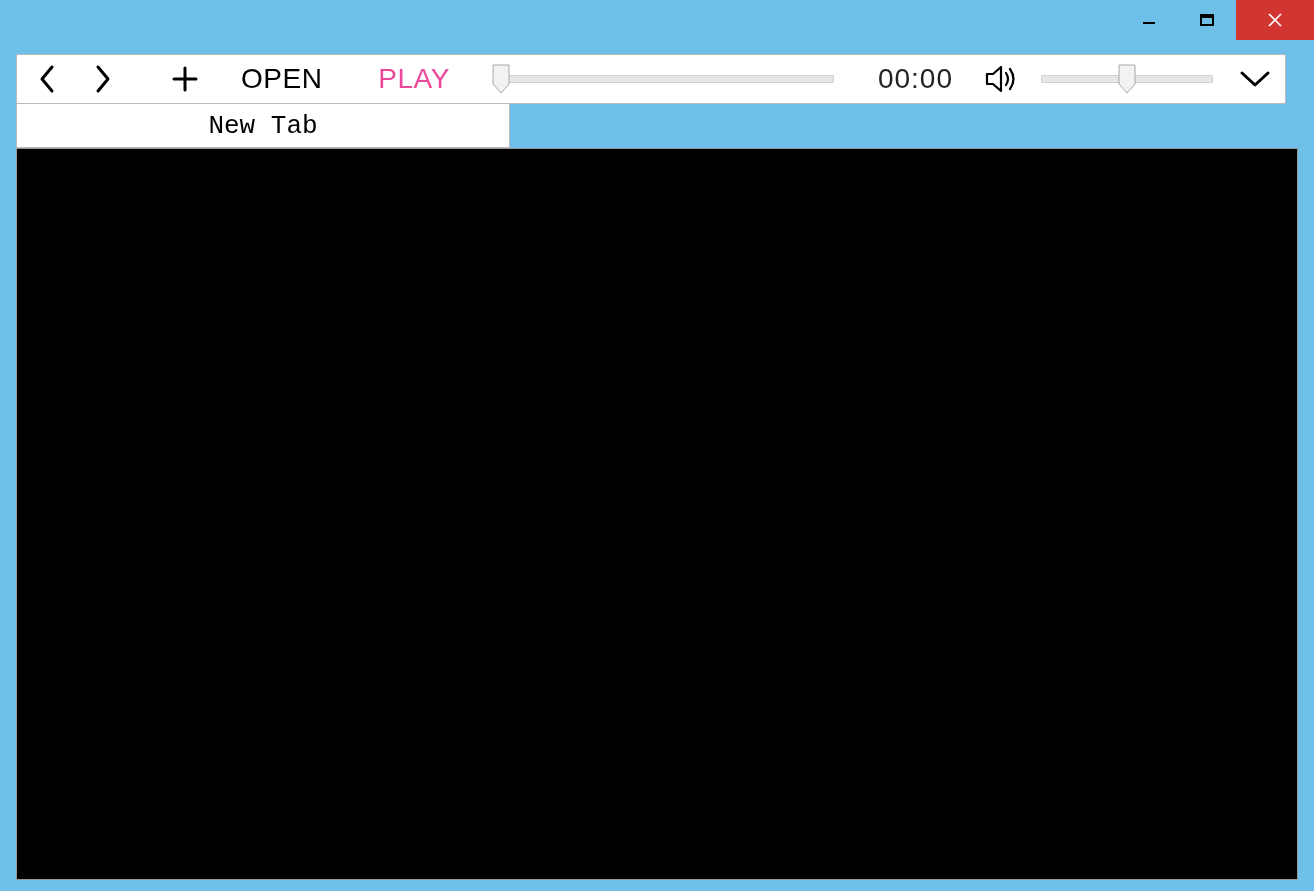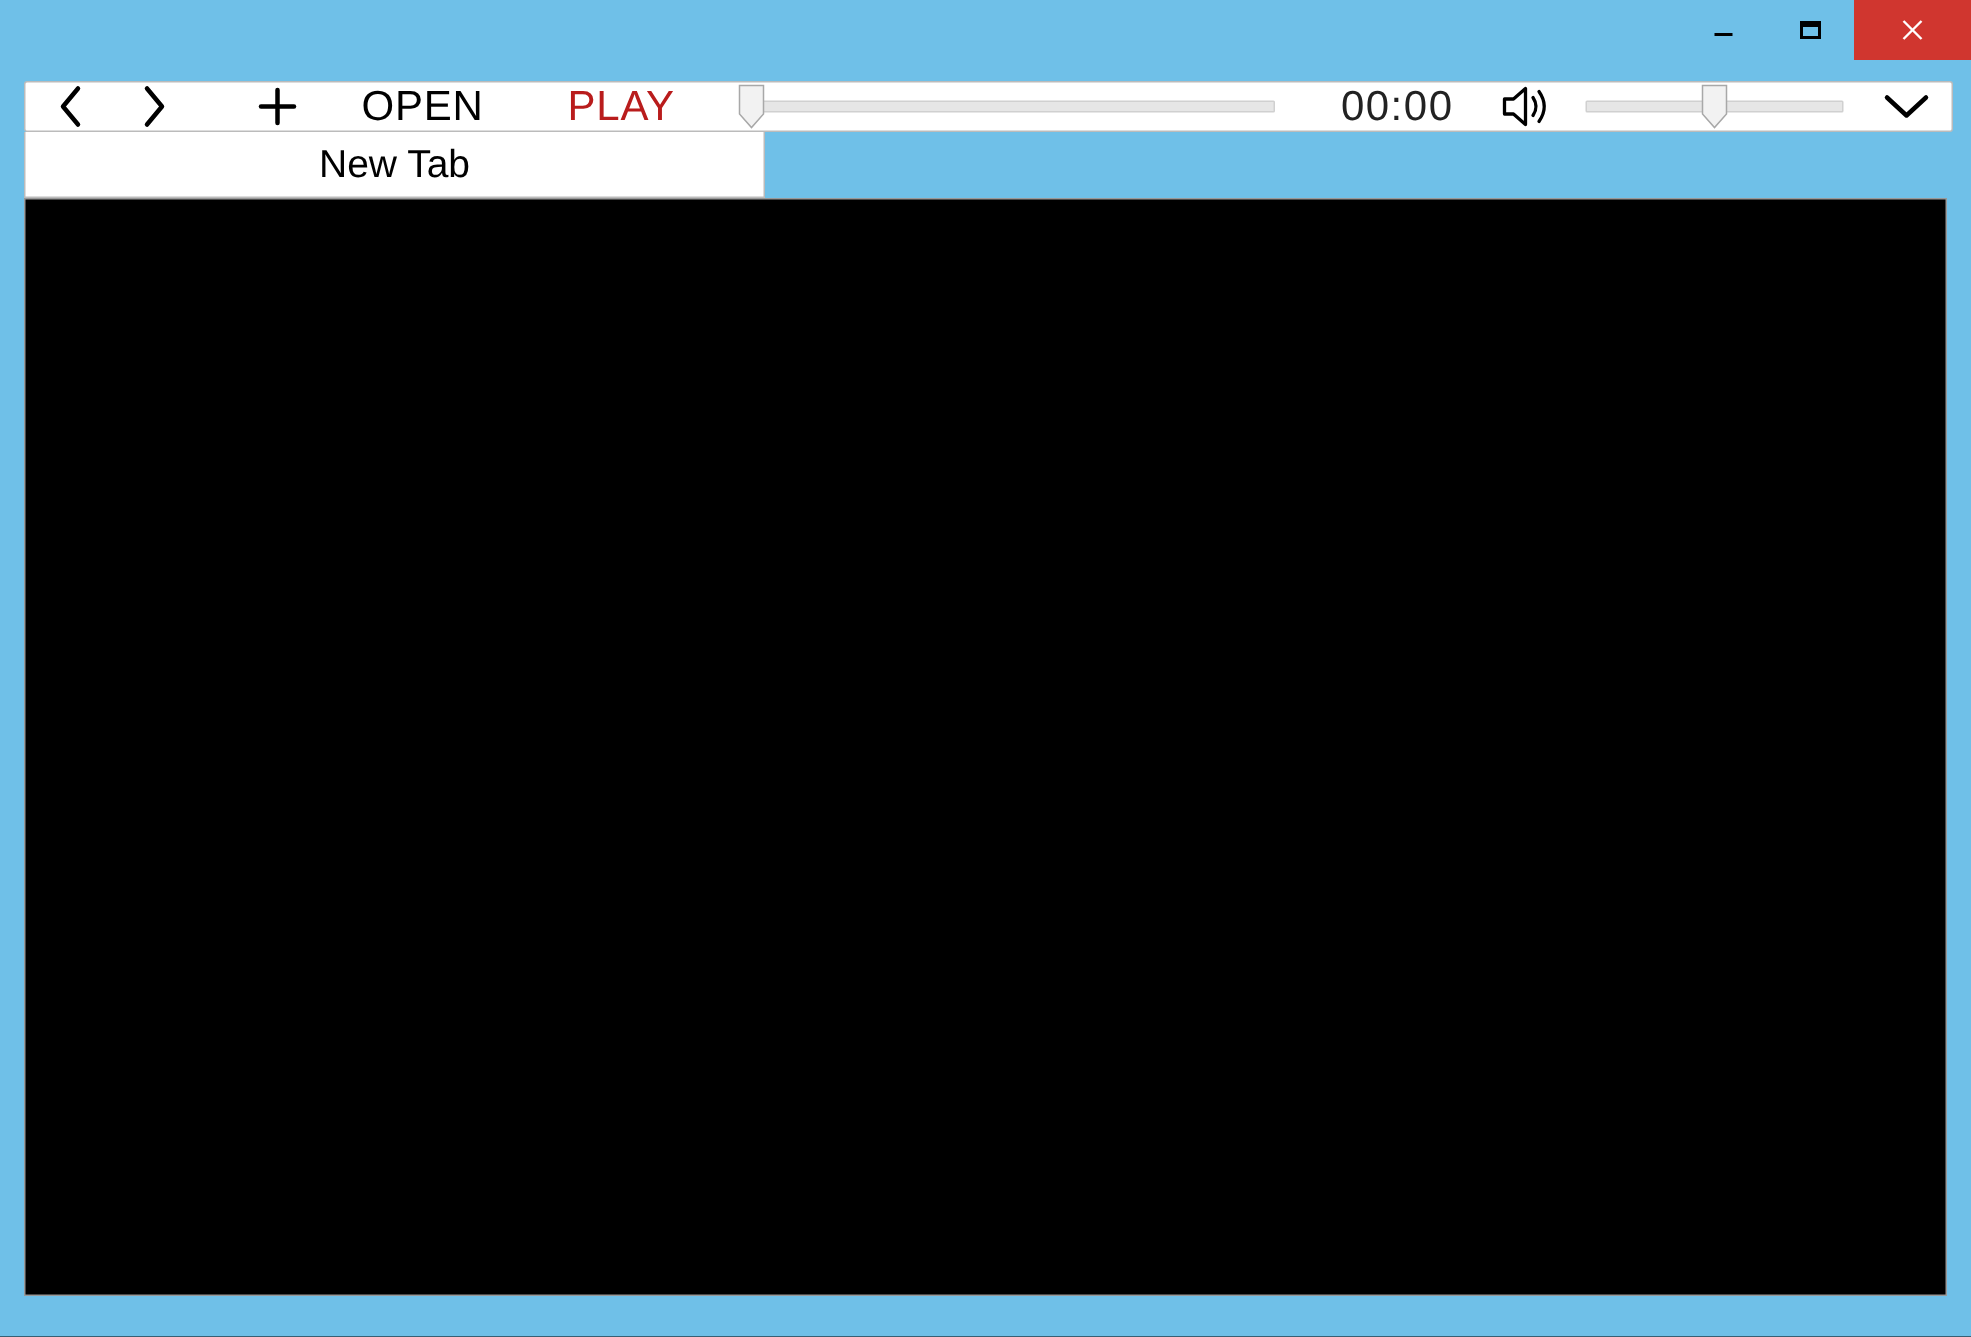--- a/index.html
+++ b/index.html
@@ -23,22 +23,22 @@
       align-items: center;
       justify-content: center;
       color: #000;
     }
     .titlebar-btn.close {
       background: #d0362f;
       color: #fff;
       width: 78px;
     }
     .toolbar {
-      margin: 14px 12px 0 16px;
-      height: 34px;
+      margin: 14px 28px 0 16px;
+      height: 50px;
       background: #fff;
       border: 1px solid #bbb;
       border-radius: 2px;
       display: flex;
       align-items: center;
       padding: 0 8px;
       gap: 12px;
     }
     .nav-btn, .add-btn, .speaker-btn, .dropdown-btn {
       width: 44px;
@@ -49,21 +49,21 @@
       cursor: pointer;
     }
     .text-btn {
       font-size: 28px;
       font-weight: 400;
       padding: 0 22px;
       cursor: pointer;
       letter-spacing: 0.5px;
     }
     .text-btn.disabled {
-      color: #b91c1c;
+      color: #ec4899;
     }
     .slider-wrap {
       position: relative;
       height: 30px;
       display: flex;
       align-items: center;
     }
     .slider-track {
       height: 8px;
       background: #e6e6e6;
@@ -97,20 +97,21 @@
       width: 494px;
       background: #fff;
       border: 1px solid #bbb;
       border-top: none;
       display: flex;
       align-items: center;
       justify-content: center;
       font-size: 26px;
       color: #000;
       cursor: pointer;
+      font-family: Liberation Mono, monospace;
     }
     .content-area {
       margin: 0 16px 16px 16px;
       background: #000;
       height: 732px;
       border: 1px solid #999;
     }
   </style>
 </head>
 <body>

